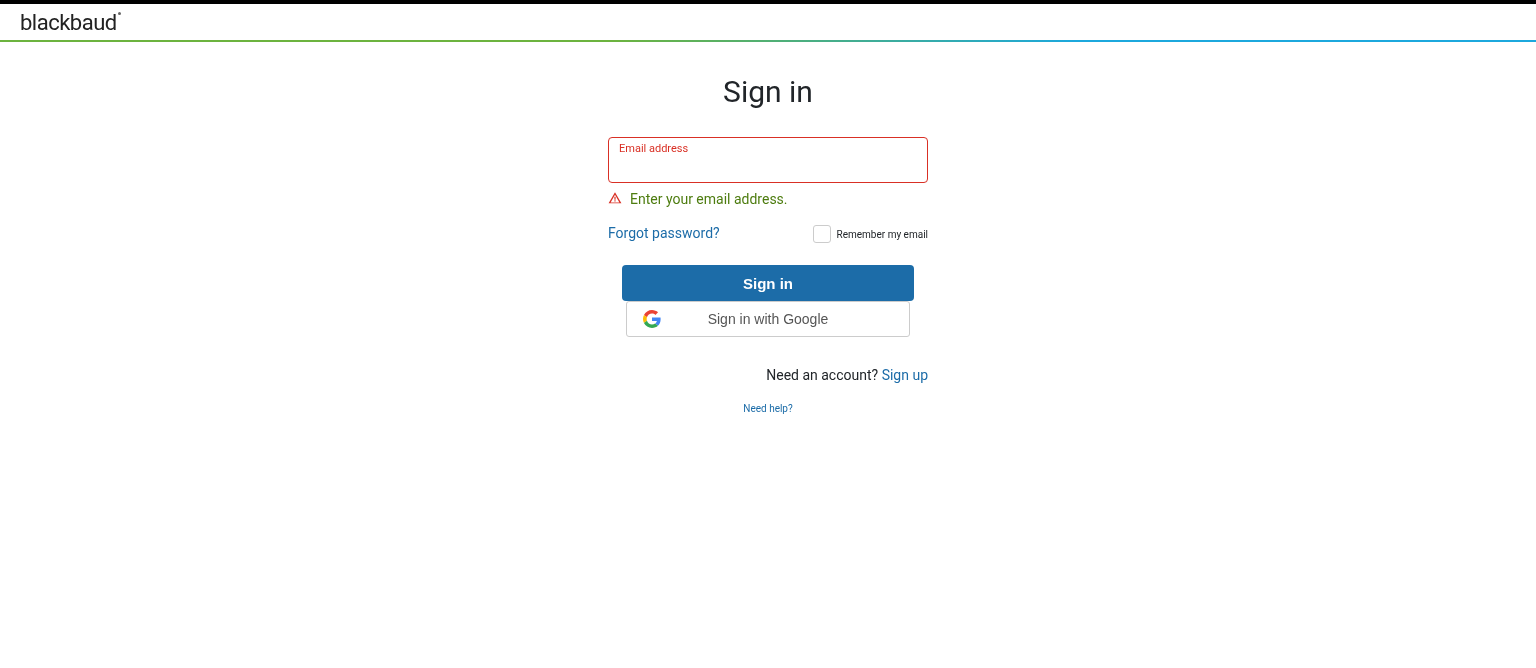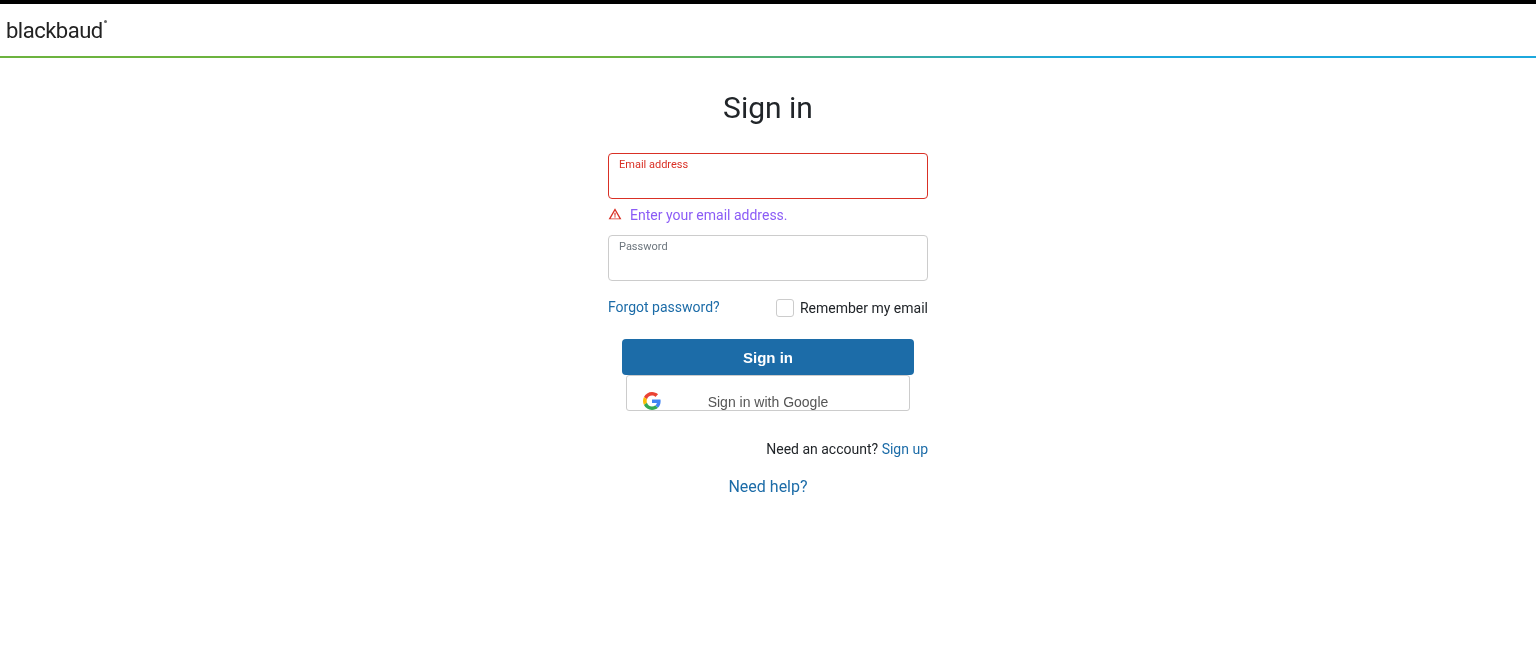--- a/index.html
+++ b/index.html
@@ -8,24 +8,24 @@
       background: #fff;
       width: 1536px;
       height: 668px;
       overflow: hidden;
     }
     .topbar-black {
       height: 4px;
       background: #000;
     }
     .header {
-      height: 52px;
-      display: flex;
-      align-items: center;
-      padding-left: 6px;
+      height: 36px;
+      display: flex;
+      align-items: center;
+      padding-left: 20px;
       background: #fff;
     }
     .logo {
       font-size: 22px;
       font-weight: 400;
       color: #222;
       letter-spacing: -0.5px;
       position: relative;
     }
     .logo::after {
@@ -89,21 +89,21 @@
       outline: none;
       font-size: 14px;
       background: transparent;
     }
     .error-row {
       display: flex;
       align-items: center;
       gap: 8px;
       margin-bottom: 12px;
       font-size: 14px;
-      color: #8b5cf6;
+      color: #4d7c0f;
     }
     .warn-icon {
       color: #d93025;
       font-size: 14px;
       line-height: 1;
     }
     .row-options {
       display: flex;
       justify-content: space-between;
       align-items: flex-start;
@@ -124,21 +124,21 @@
     .remember-checkbox {
       width: 18px;
       height: 18px;
       border: 1px solid #ccc;
       border-radius: 3px;
       background: #fff;
       cursor: pointer;
     }
     .remember-label {
       color: #212529;
-      font-size: 14px;
+      font-size: 10px;
     }
     .signin-btn {
       display: block;
       width: 292px;
       height: 36px;
       margin: 0 auto;
       background: #1c6ca8;
       color: #fff;
       border: none;
       border-radius: 4px;
@@ -157,21 +157,21 @@
       height: 1px;
       background: #ddd;
     }
     .divider-text {
       padding: 0 12px;
       font-size: 13px;
       color: #6c757d;
     }
     .google-btn {
       display: flex;
-      align-items: flex-end;
+      align-items: center;
       justify-content: center;
       width: 284px;
       height: 36px;
       margin: 0 auto;
       background: #fff;
       border: 1px solid #ccc;
       border-radius: 3px;
       font-size: 14px;
       color: #555;
       cursor: pointer;
@@ -190,21 +190,21 @@
       color: #212529;
     }
     .need-account a {
       color: #1c6ca8;
       text-decoration: none;
       cursor: pointer;
     }
     .need-help {
       text-align: center;
       margin-top: 20px;
-      font-size: 16px;
+      font-size: 10px;
     }
     .need-help a {
       color: #1c6ca8;
       text-decoration: none;
       cursor: pointer;
     }
   </style>
 </head>
 <body>
 
@@ -228,24 +228,20 @@
 
     <div class="error-row">
       <span class="warn-icon">
         <svg width="14" height="14" viewBox="0 0 24 24" fill="currentColor">
             <path d="M12 2L1 21h22L12 2zm0 4.5l7.5 13H4.5L12 6.5zM11 10v5h2v-5h-2zm0 6v2h2v-2h-2z"></path>
           </svg>
       </span>
       <span>Enter your email address.</span>
     </div>
 
-    <div class="field">
-      <span class="field-label">Password</span>
-      <input class="field-input" type="password" value="" style="">
-    </div>
 
     <div class="row-options">
       <a class="forgot-link">Forgot password?</a>
       <div class="remember-wrap">
         <div class="remember-checkbox"></div>
         <span class="remember-label">Remember my email</span>
       </div>
     </div>
 
     <button class="signin-btn">Sign in</button>

